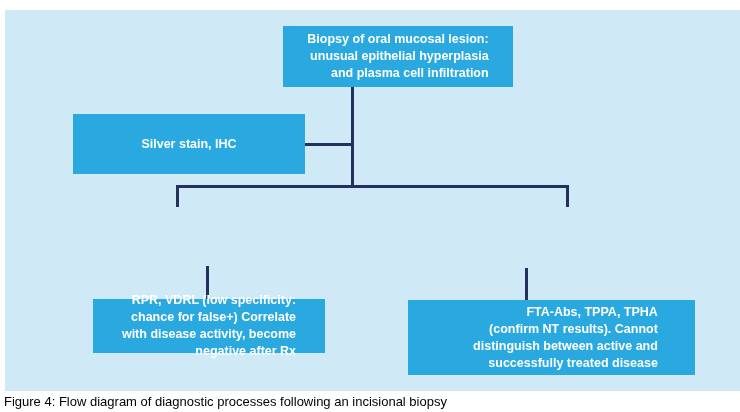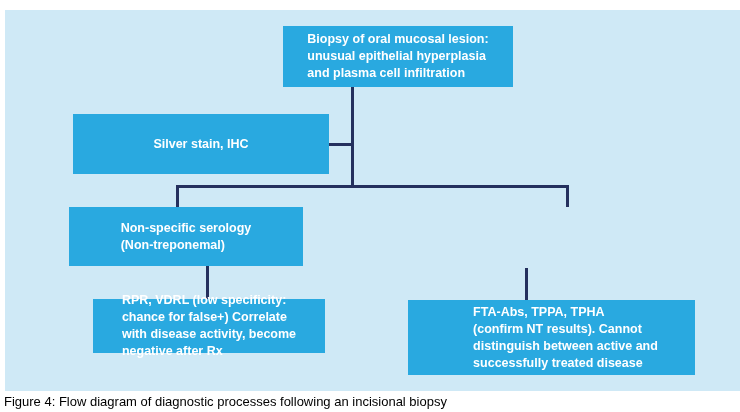--- a/index.html
+++ b/index.html
@@ -19,32 +19,32 @@
     width: 735px; height: 381px;
     background: var(--panel-bg, #cfe9f6);
   }
   .node {
     position: absolute;
     background: var(--node-bg, #29a9e0);
     color: var(--node-text, #ffffff);
     font-weight: bold;
     font-size: 12.5px;
     line-height: 17px;
-    text-align: left;
+    text-align: right;
     white-space: pre-line;
     display: flex;
     align-items: center;
     justify-content: center;
   }
   .connector {
     position: absolute;
     background: var(--connector, #24305e);
   }
   .node-biopsy       { left: 283px; top: 26px;  width: 230px; height: 61px; }
-  .node-silver       { left: 73px;  top: 114px; width: 256px; height: 60px; }
+  .node-silver       { left: 73px;  top: 114px; width: 232px; height: 60px; }
   .node-nonspecific  { left: 69px;  top: 207px; width: 234px; height: 59px; }
   .node-specific     { left: 408px; top: 207px; width: 233px; height: 61px; }
   .node-rpr          { left: 93px;  top: 299px; width: 232px; height: 54px; }
   .node-fta          { left: 408px; top: 300px; width: 259px; height: 75px; padding-left: 28px; }
 
   .line-v-biopsy      { left: 351px; top: 87px;  width: 3px;   height: 101px; }
   .line-h-silver      { left: 305px; top: 143px; width: 46px;  height: 3px; }
   .line-h-branch      { left: 176px; top: 185px; width: 393px; height: 3px; }
   .line-v-left        { left: 176px; top: 188px; width: 3px;   height: 19px; }
   .line-v-right       { left: 566px; top: 188px; width: 3px;   height: 19px; }
@@ -70,22 +70,20 @@
   <div class="connector line-h-branch"></div>
   <div class="connector line-v-left"></div>
   <div class="connector line-v-right"></div>
   <div class="connector line-v-nonspec-rpr"></div>
   <div class="connector line-v-spec-fta"></div>
 
   <div class="node node-biopsy">Biopsy of oral mucosal lesion:
 unusual epithelial hyperplasia
 and plasma cell infiltration</div>
   <div class="node node-silver">Silver stain, IHC</div>
-  <div class="node node-nonspecific">Non-specific serology
-(Non-treponemal)</div>
   <div class="node node-rpr">RPR, VDRL (low specificity:
 chance for false+) Correlate
 with disease activity, become
 negative after Rx</div>
   <div class="node node-fta">FTA-Abs, TPPA, TPHA
 (confirm NT results). Cannot
 distinguish between active and
 successfully treated disease</div>
 
   <div class="caption">Figure 4: Flow diagram of diagnostic processes following an incisional biopsy</div>

